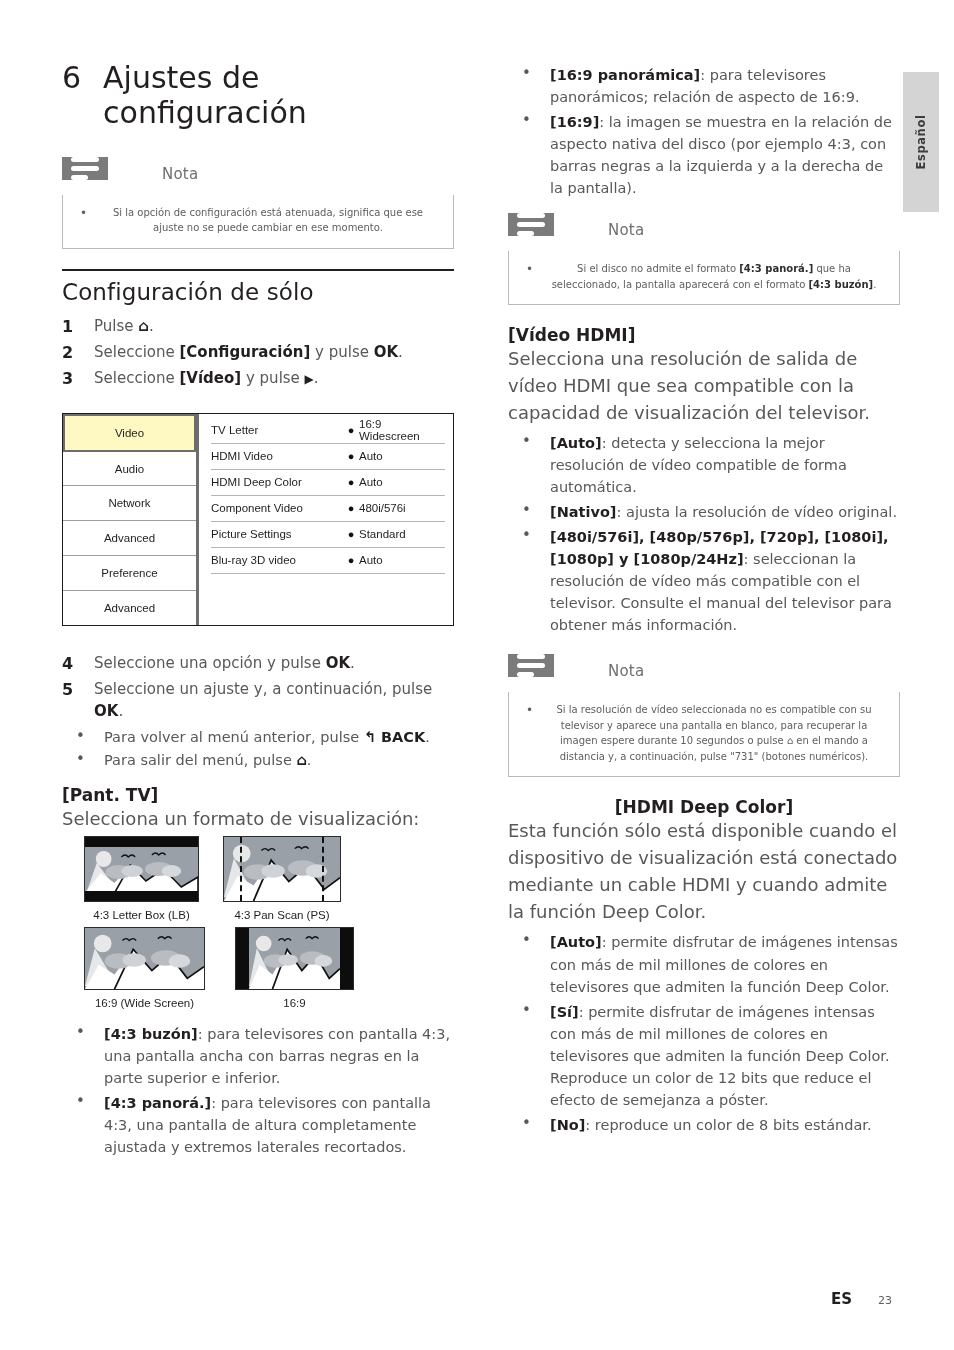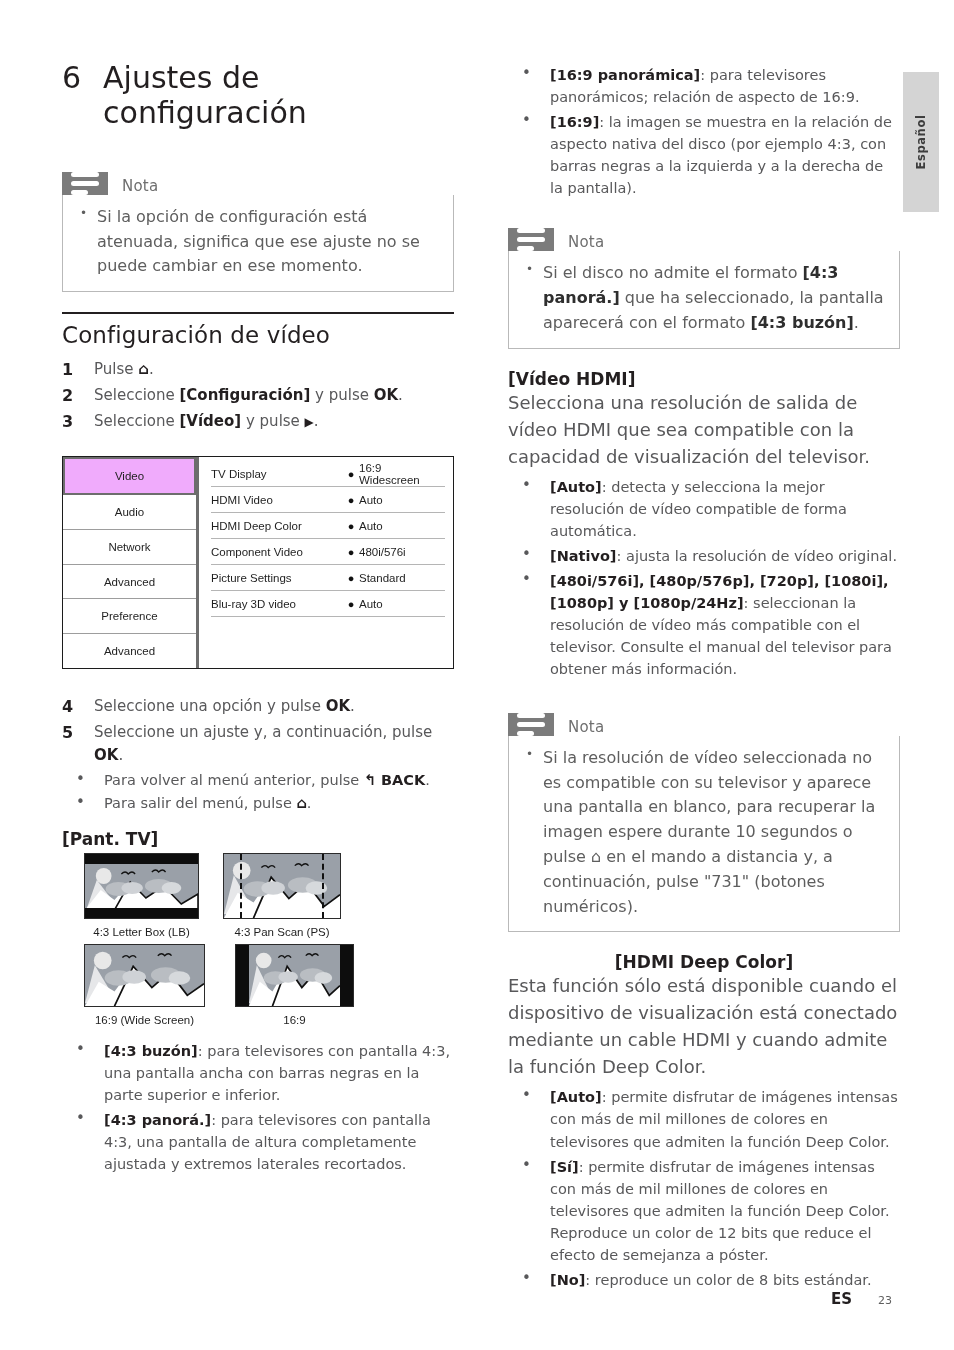--- a/index.html
+++ b/index.html
@@ -24,41 +24,41 @@
   .chapter-num {
     font-size:30px; color:#231f20; line-height:1.18;
     font-family:"DejaVu Sans", sans-serif;
   }
   .chapter-title {
     font-size:30px; color:#231f20; line-height:1.18; max-width:290px;
   }
 
   
   .note { margin: 14px 0 20px 0; }
-  .note-head { display:flex; align-items:flex-end; height:38px; }
+  .note-head { display:flex; align-items:flex-start; height:38px;gap:40px; }
   .note-icon {
     width:46px; background:#7b7b7b;
     display:flex; flex-direction:column; justify-content:center;
     align-items:flex-start; gap:4px; padding-left:9px;
   }
   .note-icon i { display:block; background:#fff; border-radius:3px; height:5px; }
   .note-icon i:nth-child(1){ width:28px; }
   .note-icon i:nth-child(2){ width:28px; }
   .note-icon i:nth-child(3){ width:17px; }
   .note-label {
     font-size:15px; color:#6f6f6f; padding:8px 0 0 14px; letter-spacing:.2px;
   }
   .note-body {
     border:1px solid #b9b9b9; border-top:none;
     padding:10px 14px 12px 14px;
   }
   .note-body ul { margin:0; padding:0; list-style:none; }
   .note-body li {
     position:relative; padding-left:20px;
-    font-size:16px; line-height:1.55; color:#5e5e5e;
+    font-size:10px; line-height:1.55; color:#5e5e5e;text-align:center;
   }
   .note-body li:before {
     content:"•"; position:absolute; left:3px; top:-1px; font-size:12px; color:#5e5e5e;
   }
   .note-body b { color:#2f2f2f; font-weight:bold; }
 
   
   .section-rule { border-top:2.5px solid #231f20; margin-top:4px; }
   .section-h {
     font-size:23px; color:#231f20; margin:8px 0 10px 0; letter-spacing:.1px;
@@ -96,21 +96,21 @@
   }
   .menu-left {
     width:136px; border-right:3px solid #6d6d6d; display:flex; flex-direction:column;
   }
   .menu-left .mi {
     flex:1; display:flex; align-items:center; justify-content:center;
     font-size:11.5px; color:#1f1f1f; border-bottom:1.5px solid #9d9d9d;
     background:#fff;
   }
   .menu-left .mi:last-child { border-bottom:none; }
-  .menu-left .mi.sel { background:#f0abfc; border:2px solid #6d6d6d; }
+  .menu-left .mi.sel { background:#fef9c3; border:2px solid #6d6d6d; }
   .menu-right { flex:1; padding:4px 0 0 0; display:flex; flex-direction:column; }
   .menu-right .row {
     display:flex; align-items:center; height:26px;
     border-bottom:1.8px solid #b5b5b5; margin:0 8px 0 12px;
     font-size:11.5px; color:#1f1f1f;
   }
   .menu-right .row .lbl { flex:none; width:132px; }
   .menu-right .row .dot { width:16px; flex:none; text-align:center; font-size:11px; color:#111; }
   .menu-right .row .val { flex:1; }
 
@@ -181,21 +181,21 @@
         <div class="note-label">Nota</div>
       </div>
       <div class="note-body">
         <ul>
             <li>Si la opción de configuración está atenuada, significa que ese ajuste no se puede cambiar en ese momento.</li>
           </ul>
       </div>
     </div>
 
     <div class="section-rule"></div>
-    <div class="section-h">Configuración de vídeo</div>
+    <div class="section-h">Configuración de sólo</div>
 
     <ol class="steps">
       <li>
         <span class="n">1</span>
         <span class="t"><span>Pulse </span><span class="glyph-home">⌂</span><span>.</span></span>
       </li>
       <li>
         <span class="n">2</span>
         <span class="t"><span>Seleccione </span><span class="b">[Configuración]</span><span> y pulse </span><span class="b">OK</span><span>.</span></span>
       </li>
@@ -209,21 +209,21 @@
       <div class="menu-left">
         <div class="mi sel">Video</div>
         <div class="mi">Audio</div>
         <div class="mi">Network</div>
         <div class="mi">Advanced</div>
         <div class="mi">Preference</div>
         <div class="mi">Advanced</div>
       </div>
       <div class="menu-right">
         <div class="row">
-          <span class="lbl">TV Display</span>
+          <span class="lbl">TV Letter</span>
           <span class="dot">●</span>
           <span class="val">16:9 Widescreen</span>
         </div>
         <div class="row">
           <span class="lbl">HDMI Video</span>
           <span class="dot">●</span>
           <span class="val">Auto</span>
         </div>
         <div class="row">
           <span class="lbl">HDMI Deep Color</span>
@@ -258,20 +258,21 @@
         <span class="t"><span>Seleccione un ajuste y, a continuación, pulse </span><span class="b">OK</span><span>.</span></span>
       </li>
     </ol>
 
     <ul class="substeps">
       <li><span>Para volver al menú anterior, pulse </span><span class="b">↰&nbsp;</span><span class="b">BACK</span><span>.</span></li>
       <li><span>Para salir del menú, pulse </span><span class="glyph-home">⌂</span><span>.</span></li>
     </ul>
 
     <div class="sub-h">[Pant. TV]</div>
+    <p class="para">Selecciona un formato de visualización:</p>
 
     <div class="figs">
 
       <div class="figrow">
         <div class="fig">
           <div class="frame" style="width:115px;height:66px;">
             <div class="sky"></div>
             <div class="scene" style="position:absolute;left:0;right:0;top:10px;height:46px;">
               <svg viewBox="0 0 115 46" preserveAspectRatio="none">
                 <rect x="0" y="0" width="115" height="46" fill="#9aa0a8"></rect>

